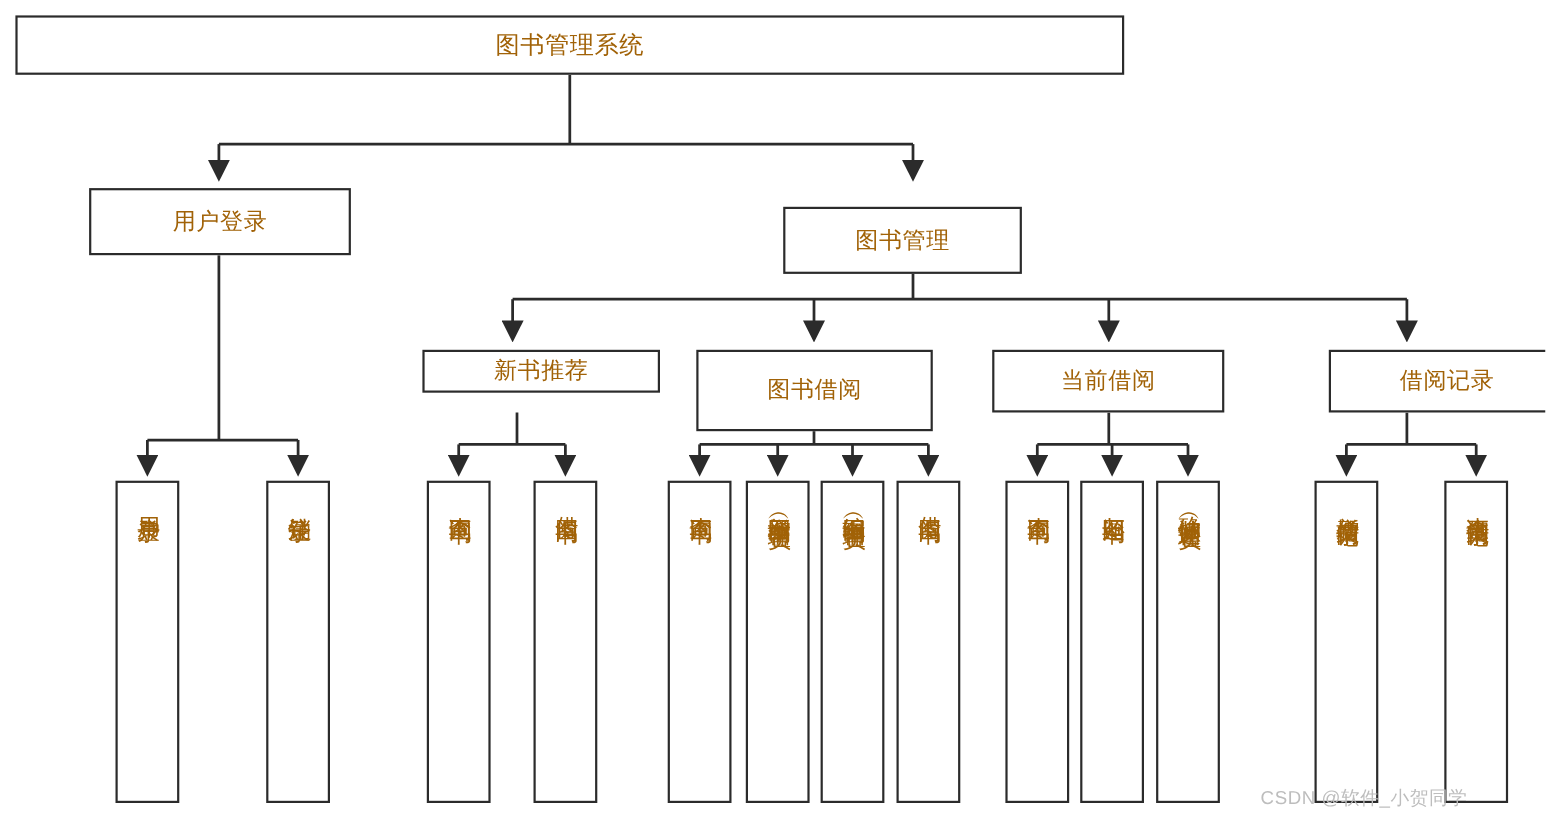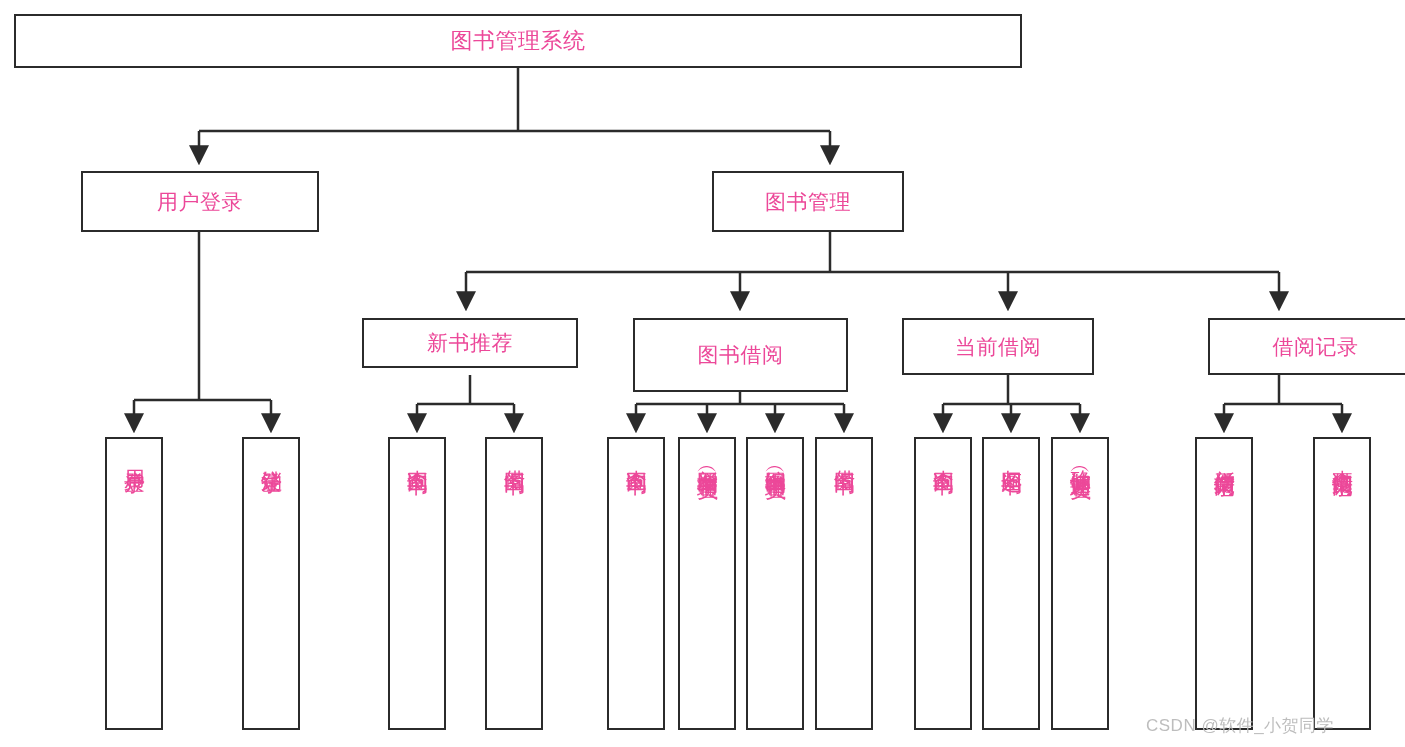--- a/index.html
+++ b/index.html
@@ -25,21 +25,21 @@
     height: 747px;
   }
   .node {
     position: absolute;
     box-sizing: border-box;
     border: 2px solid #2b2b2b;
     background: #ffffff;
     display: flex;
     align-items: center;
     justify-content: center;
-    color: #ec4899;
+    color: #a16207;
     text-align: center;
   }
   .node-label {
     display: block;
     line-height: 1.12;
     letter-spacing: 0.5px;
   }
   .node.horizontal .node-label {
     font-size: 21px;
   }
@@ -121,31 +121,31 @@
     </g>
   </svg>
 
   <div class="node horizontal root" style="left:14px; top:14px; width:1008px; height:54px;">
     <span class="node-label">图书管理系统</span>
   </div>
 
   <div class="node horizontal" style="left:81px; top:171px; width:238px; height:61px;">
     <span class="node-label">用户登录</span>
   </div>
-  <div class="node horizontal" style="left:712px; top:171px; width:192px; height:61px;">
+  <div class="node horizontal" style="left:712px; top:188px; width:217px; height:61px;">
     <span class="node-label">图书管理</span>
   </div>
 
-  <div class="node horizontal" style="left:362px; top:318px; width:216px; height:50px;">
+  <div class="node horizontal" style="left:384px; top:318px; width:216px; height:39px;">
     <span class="node-label">新书推荐</span>
   </div>
   <div class="node horizontal" style="left:633px; top:318px; width:215px; height:74px;">
     <span class="node-label">图书借阅</span>
   </div>
-  <div class="node horizontal" style="left:902px; top:318px; width:192px; height:57px;">
+  <div class="node horizontal" style="left:902px; top:318px; width:211px; height:57px;">
     <span class="node-label">当前借阅</span>
   </div>
   <div class="node horizontal" style="left:1208px; top:318px; width:215px; height:57px;">
     <span class="node-label">借阅记录</span>
   </div>
 
   <div class="node vertical" style="left:105px; top:437px; width:58px; height:293px;">
     <span class="node-label">用户登录</span>
   </div>
   <div class="node vertical" style="left:242px; top:437px; width:58px; height:293px;">

